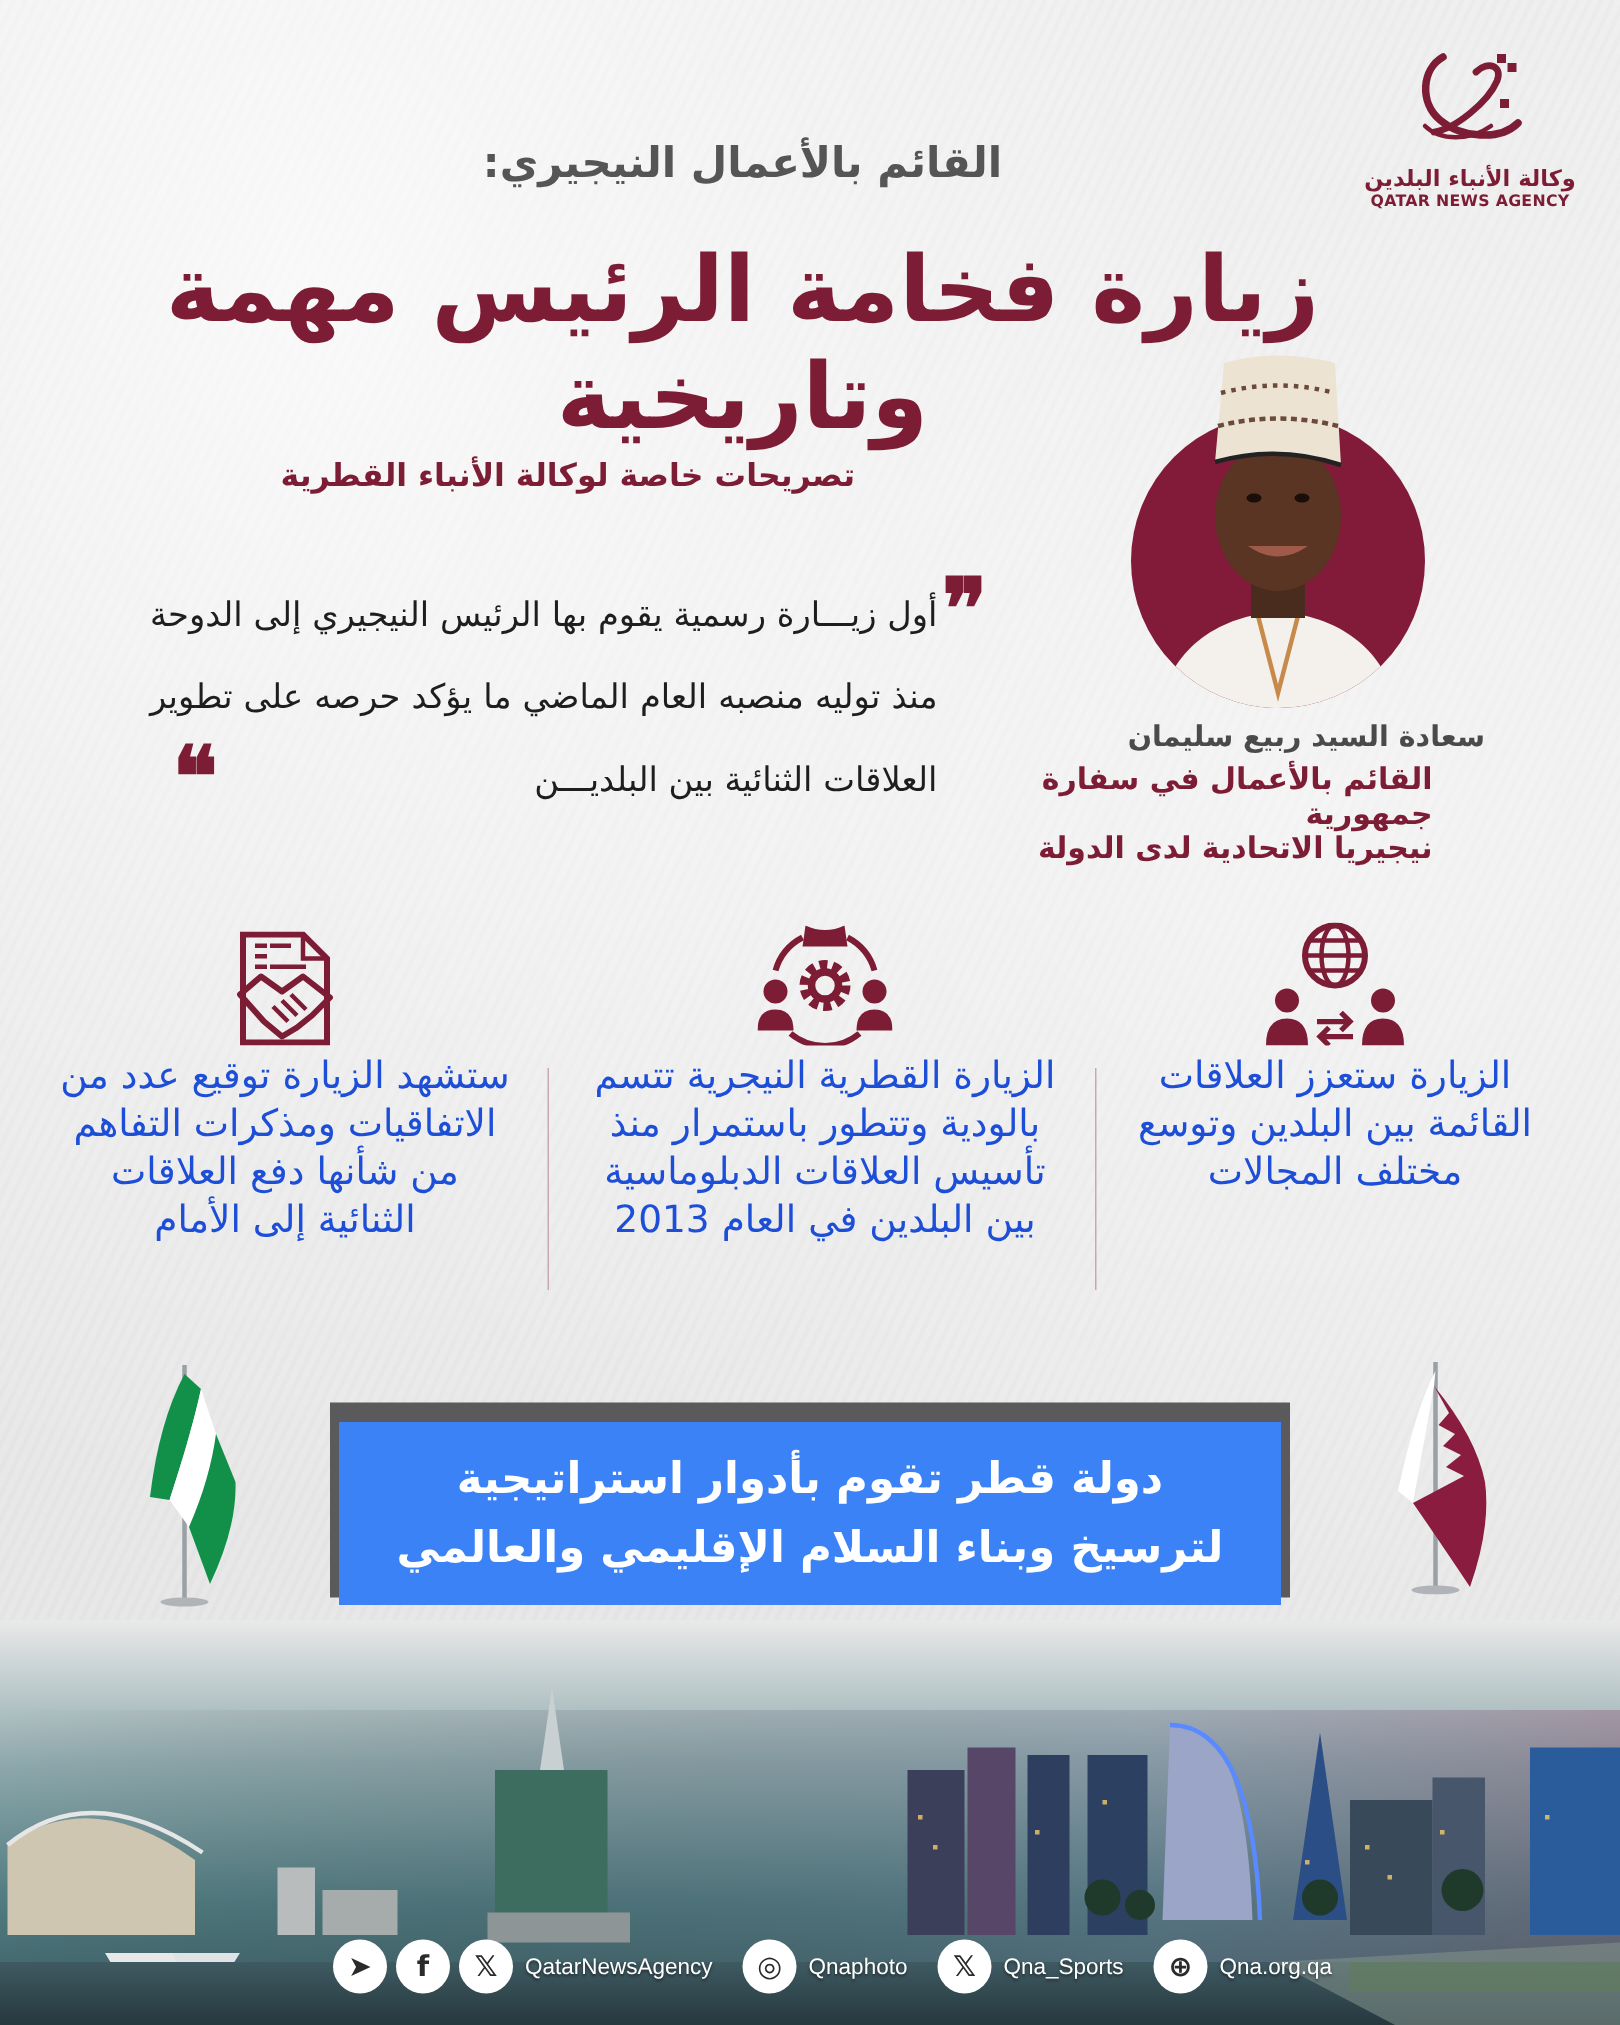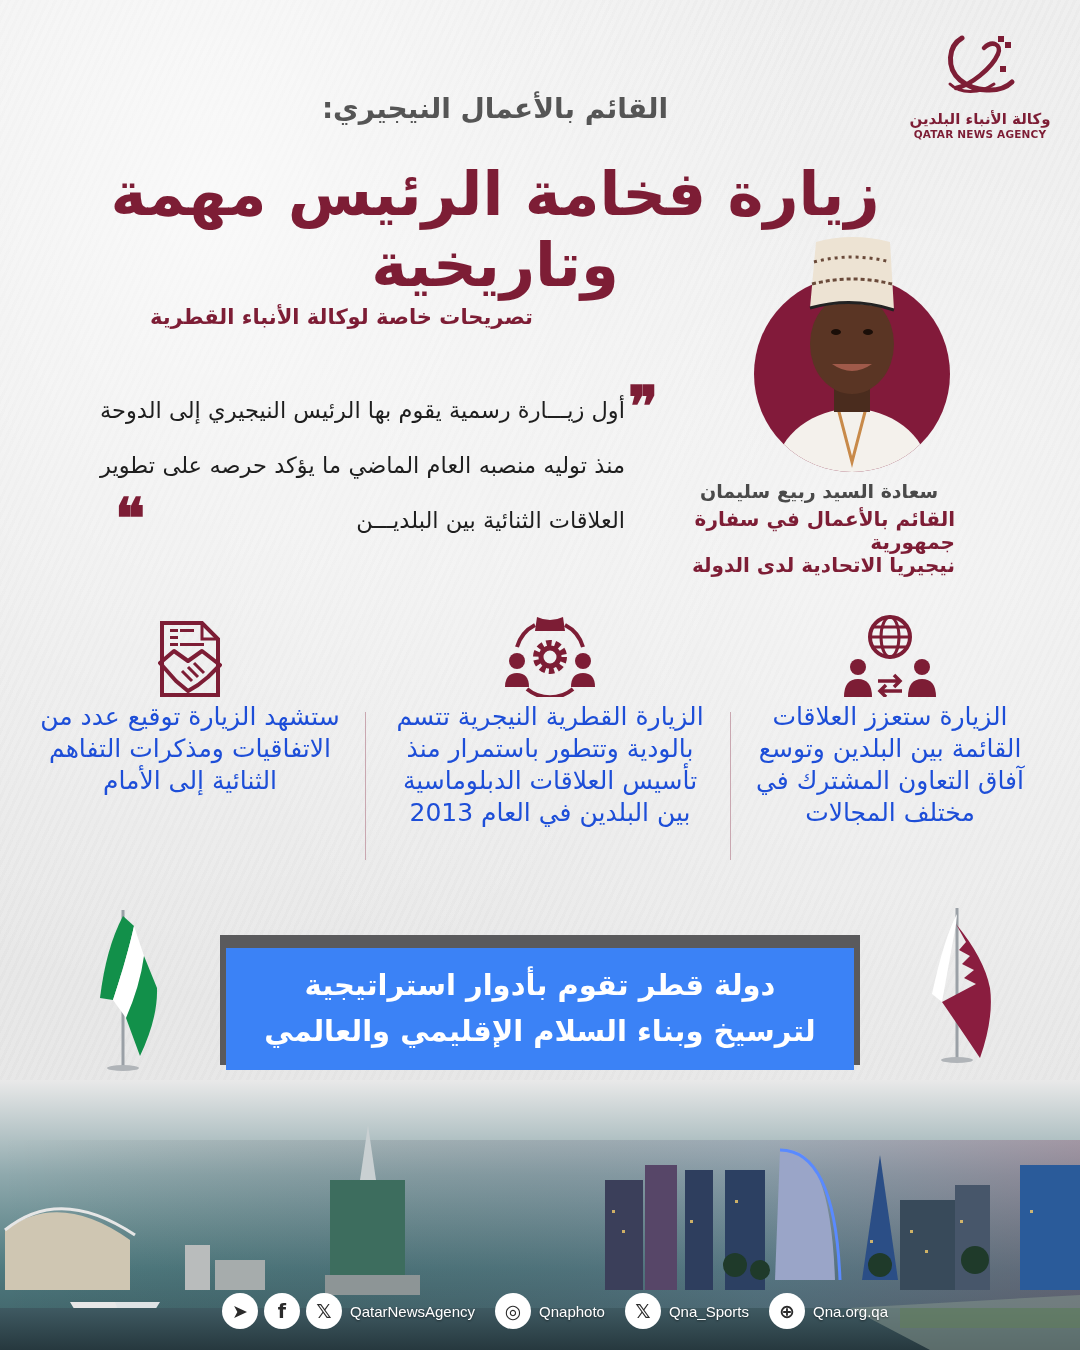--- a/index.html
+++ b/index.html
@@ -21,31 +21,31 @@
   .logo { left: 905px; top: 28px; width: 150px; text-align: center; direction: rtl; }
   .logo svg { display: block; margin: 0 auto; }
   .logo-ar { color: #7d1d35; font-size: 15px; font-weight: bold; margin-top: 2px; }
   .logo-en { color: #7d1d35; font-size: 10.5px; font-weight: bold; direction: ltr; letter-spacing: 0.2px; }
 
   
   .kicker { left: 0; width: 1080px; top: 92px; text-align: center; color: #555555; font-size: 28px; font-weight: bold; padding-right: 90px; }
   .headline { left: 0; width: 1080px; top: 158px; text-align: center; color: #7d1d35; font-size: 61px; font-weight: bold; padding-right: 90px; }
 
   
-  .subhead { left: 150px; width: 420px; top: 305px; text-align: left; color: #7d1d35; font-size: 21px; font-weight: bold; }
+  .subhead { left: 150px; width: 420px; top: 305px; text-align: right; color: #7d1d35; font-size: 21px; font-weight: bold; }
 
   
   .quote { left: 100px; width: 525px; top: 383px; text-align: justify; text-align-last: right; color: #1e1e1e; font-size: 22.5px; line-height: 55px; }
   .qmark-open { left: 628px; top: 378px; color: #7d1d35; font-size: 56px; font-weight: bold; line-height: 56px; font-family: "DejaVu Serif", serif; }
   .qmark-close { left: 115px; top: 490px; color: #7d1d35; font-size: 56px; font-weight: bold; line-height: 56px; font-family: "DejaVu Serif", serif; }
 
   
   .portrait { left: 754px; top: 276px; width: 196px; height: 196px; border-radius: 50%; background: #821a3a; overflow: hidden; }
   .portrait-art { left: 754px; top: 232px; width: 196px; height: 240px; }
-  .person-name { left: 700px; width: 290px; top: 480px; text-align: left; color: #4a4a4a; font-size: 19px; font-weight: bold; }
+  .person-name { left: 700px; width: 290px; top: 480px; text-align: right; color: #4a4a4a; font-size: 19px; font-weight: bold; }
   .person-title { left: 665px; width: 290px; top: 508px; text-align: right; color: #7d1d35; font-size: 20px; font-weight: bold; line-height: 23px; }
 
   
   .col { top: 612px; width: 340px; text-align: center; }
   .col .icon { height: 85px; display: flex; justify-content: center; align-items: flex-end; }
   .col .text { margin-top: 4px; color: #1d4ed8; font-size: 25px; line-height: 32px; }
   .col1 { left: 725px; width: 330px; }
   .col2 { left: 370px; width: 360px; }
   .col3 { left: 25px; width: 330px; }
   .divider { width: 1px; top: 712px; height: 148px; background: #c9a7b0; }
@@ -133,21 +133,20 @@
       <path d="M0 82 Q0 64 14 64 Q28 64 28 82 Z" fill="#7d1d35"></path>
       <circle cx="78" cy="52" r="8" fill="#7d1d35"></circle>
       <path d="M64 82 Q64 64 78 64 Q92 64 92 82 Z" fill="#7d1d35"></path>
       <path d="M34 66 H56 M50 60 L56 66 L50 72" fill="none" stroke="#7d1d35" stroke-width="3.5"></path>
       <path d="M58 76 H36 M42 70 L36 76 L42 82" fill="none" stroke="#7d1d35" stroke-width="3.5"></path>
     </svg>
   </div>
   <div class="text">
     <div>الزيارة ستعزز العلاقات</div>
     <div>القائمة بين البلدين وتوسع</div>
-    <div>آفاق التعاون المشترك في</div>
     <div>مختلف المجالات</div>
   </div>
 </div>
 
 <div class="abs divider" style="left:730px;"></div>
 
 <div class="abs col col2">
   <div class="icon">
     <svg width="90" height="80" viewBox="0 0 90 80">
       <path d="M12 30 A36 36 0 0 1 30 8" fill="none" stroke="#7d1d35" stroke-width="4"></path>
@@ -182,20 +181,21 @@
       <rect x="12" y="15" width="8" height="3" fill="#7d1d35"></rect>
       <rect x="12" y="22" width="8" height="3" fill="#7d1d35"></rect>
       <rect x="22" y="22" width="24" height="3" fill="#7d1d35"></rect>
       <path d="M2 42 L16 30 L30 40 L44 30 L62 44 L50 56 L40 64 L30 70 L18 60 Z" fill="none" stroke="#7d1d35" stroke-width="4" stroke-linejoin="round"></path>
       <path d="M24 50 L34 60 M30 46 L40 56 M36 42 L46 52" stroke="#7d1d35" stroke-width="3"></path>
     </svg>
   </div>
   <div class="text">
     <div>ستشهد الزيارة توقيع عدد من</div>
     <div>الاتفاقيات ومذكرات التفاهم</div>
+    <div>من شأنها دفع العلاقات</div>
     <div>الثنائية إلى الأمام</div>
   </div>
 </div>
 
 <svg class="abs flag" style="left:78px; top:908px;" viewBox="0 0 90 165">
   <line x1="45" y1="2" x2="45" y2="158" stroke="#9aa0a6" stroke-width="3"></line>
   <ellipse cx="45" cy="160" rx="16" ry="3" fill="#b0b4b8"></ellipse>
   <path d="M45 8 Q28 40 22 90 L35 92 Q50 46 56 18 Z" fill="#12904a"></path>
   <path d="M56 18 Q50 46 35 92 L48 110 Q62 78 66 48 Z" fill="#ffffff"></path>
   <path d="M66 48 Q62 78 48 110 L62 148 Q80 110 79 80 Z" fill="#12904a"></path>

